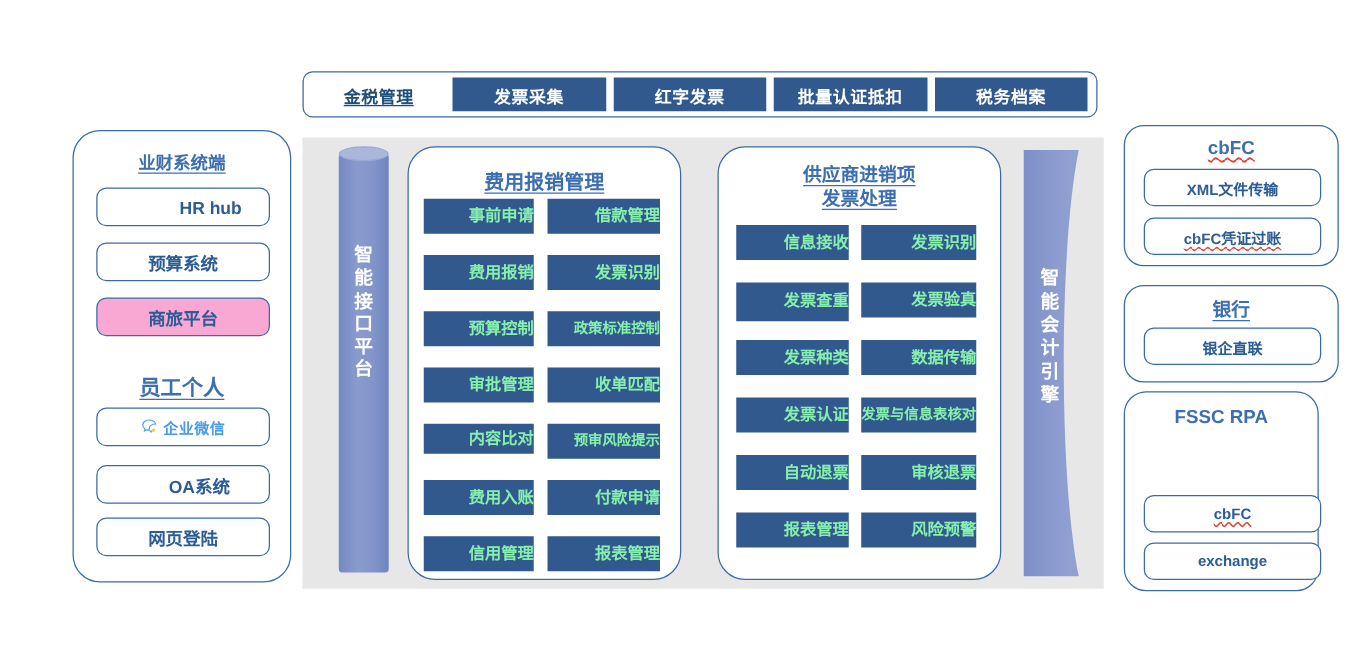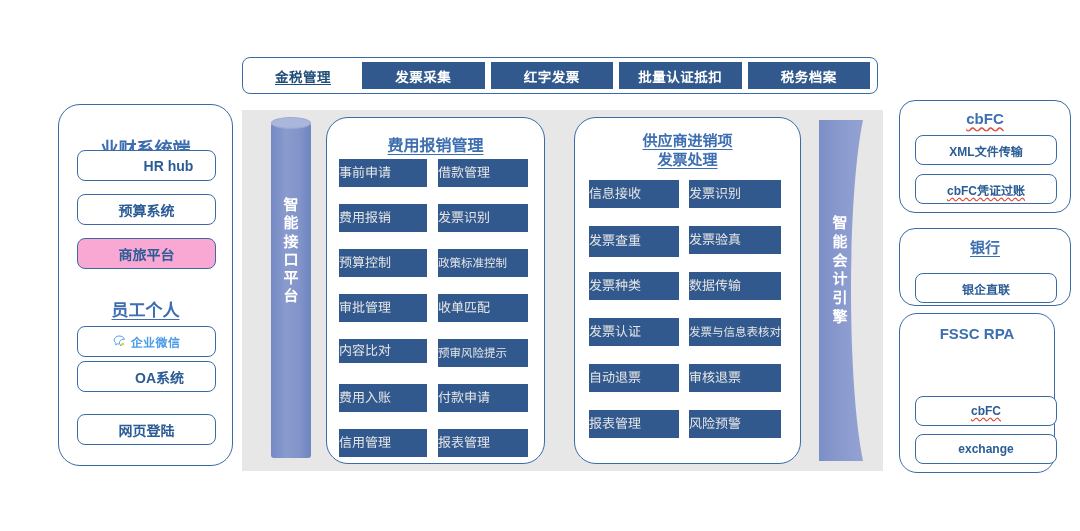--- a/index.html
+++ b/index.html
@@ -47,30 +47,30 @@
   .pill{
     border:1.6px solid #3b6ba5;border-radius:8px;background:#fff;
     display:flex;align-items:center;justify-content:center;
     color:#2b5c96;font-weight:bold;box-sizing:border-box;
     white-space:nowrap;
   }
   .pill.gray{background:#f9a8d4;}
 
   
   .chip{
-    position:absolute;background:#31598E;color:#e5e5e5;
-    display:flex;align-items:center;justify-content:flex-start;
-    font-weight:normal;font-size:13px;line-height:1.08;text-align:center;
+    position:absolute;background:#31598E;color:#86efac;
+    display:flex;align-items:center;justify-content:flex-end;
+    font-weight:bold;font-size:13px;line-height:1.08;text-align:center;
     box-sizing:border-box;
   }
   .chip.two-line{font-size:11.5px;}
 
   
   #left-card{left:28px;top:104px;width:175px;height:362px;}
-  #left-title{position:absolute;left:0;top:29px;width:100%;font-size:18px;}
+  #left-title{position:absolute;left:0;top:14px;width:100%;font-size:14px;}
   #emp-title{position:absolute;left:0;top:191px;width:100%;font-size:17px;}
   .lpill{position:absolute;left:18px;width:139px;height:31px;font-size:14px;}
 
   
   .wx{display:flex;align-items:center;justify-content:center;gap:3px;}
   .wx .wxtxt{color:#4a9ce8;font-size:12px;font-weight:bold;letter-spacing:.4px;}
 
   
   #cyl{
     position:absolute;left:241px;top:123px;width:40px;height:335px;
@@ -137,21 +137,21 @@
       <span style="display:inline-block;line-height:0;">
         <svg width="15" height="15" viewBox="0 0 24 24" aria-hidden="true">
           <path d="M9.6 3.2C5.3 3.2 1.9 6.1 1.9 9.7c0 2.1 1.2 3.9 3 5.1l-.8 2.4 2.8-1.4c.8.2 1.7.4 2.7.4.3 0 .5 0 .8-.1-.2-.5-.3-1.1-.3-1.7 0-3.4 3.3-6.1 7.4-6.1.3 0 .5 0 .8.1-.6-3-3.8-5.2-8.7-5.2z" fill="none" stroke="#4a9ce8" stroke-width="1.5"></path>
           <circle cx="15.6" cy="16.2" r="2.1" fill="#f5c84c"></circle>
           <circle cx="12.4" cy="17.8" r="1.5" fill="#6fc06f"></circle>
         </svg>
       </span>
       <span class="wxtxt">企业微信</span>
     </div>
 
-    <div class="pill lpill" style="top:256px;padding-left:26px;">OA系统</div>
+    <div class="pill lpill" style="top:267px;padding-left:26px;">OA系统</div>
     <div class="pill lpill" style="top:309px;">网页登陆</div>
   </div>
 
   <div id="cyl"></div>
   <div id="cyl-top"></div>
   <div class="vtext" id="cyl-text" style="left:241px;top:196px;width:40px;">
       <div>智</div>
       <div>能</div>
       <div>接</div>
       <div>口</div>
@@ -281,21 +281,21 @@
       <span class="sq">cbFC</span>
     </div>
     <div class="pill rpill" style="top:34px;">XML文件传输</div>
     <div class="pill rpill" style="top:73px;">
       <span class="sq">cbFC凭证过账</span>
     </div>
   </div>
 
   <div class="rcard" id="bank-card">
     <div class="rtitle" style="top:7px;text-decoration:underline;text-underline-offset:3px;">银行</div>
-    <div class="pill rpill" style="top:44px;">银企直联</div>
+    <div class="pill rpill" style="top:33px;">银企直联</div>
   </div>
 
   <div class="rcard" id="rpa-card">
     <div class="rtitle" style="top:11px;">FSSC RPA</div>
     <div class="pill rpill" style="top:82px;">
       <span class="sq">cbFC</span>
     </div>
     <div class="pill rpill" style="top:120px;">exchange</div>
   </div>
 

